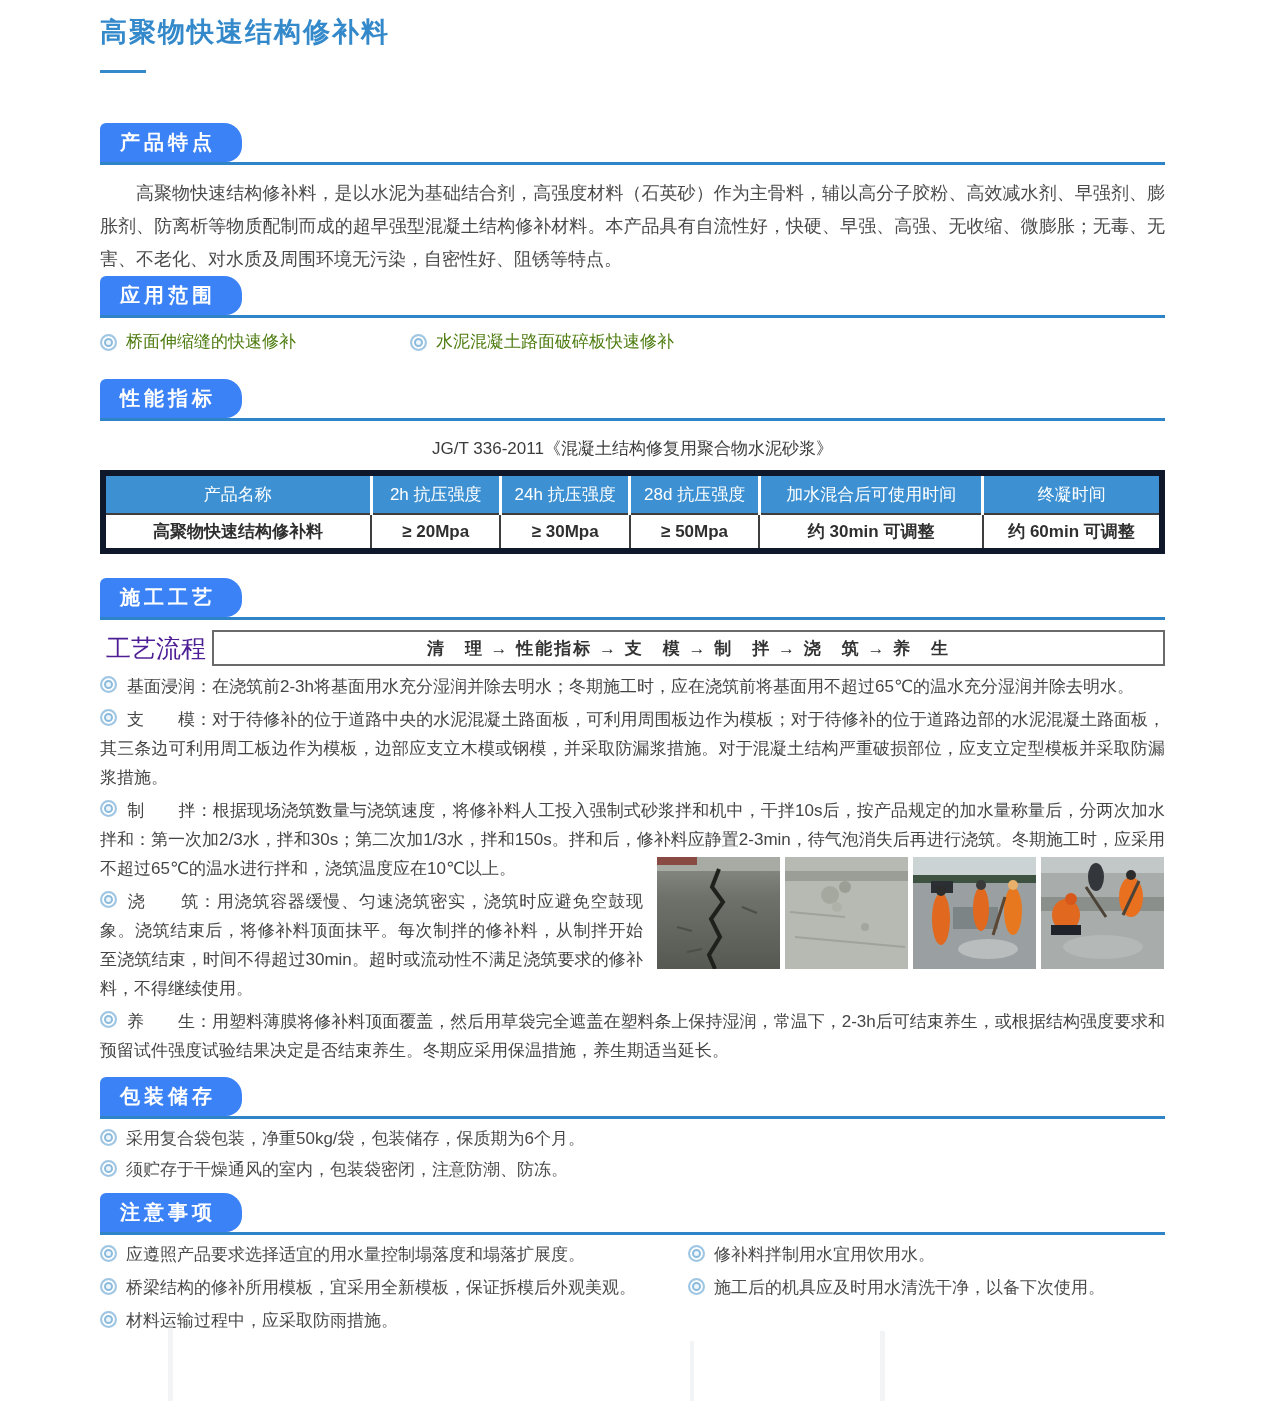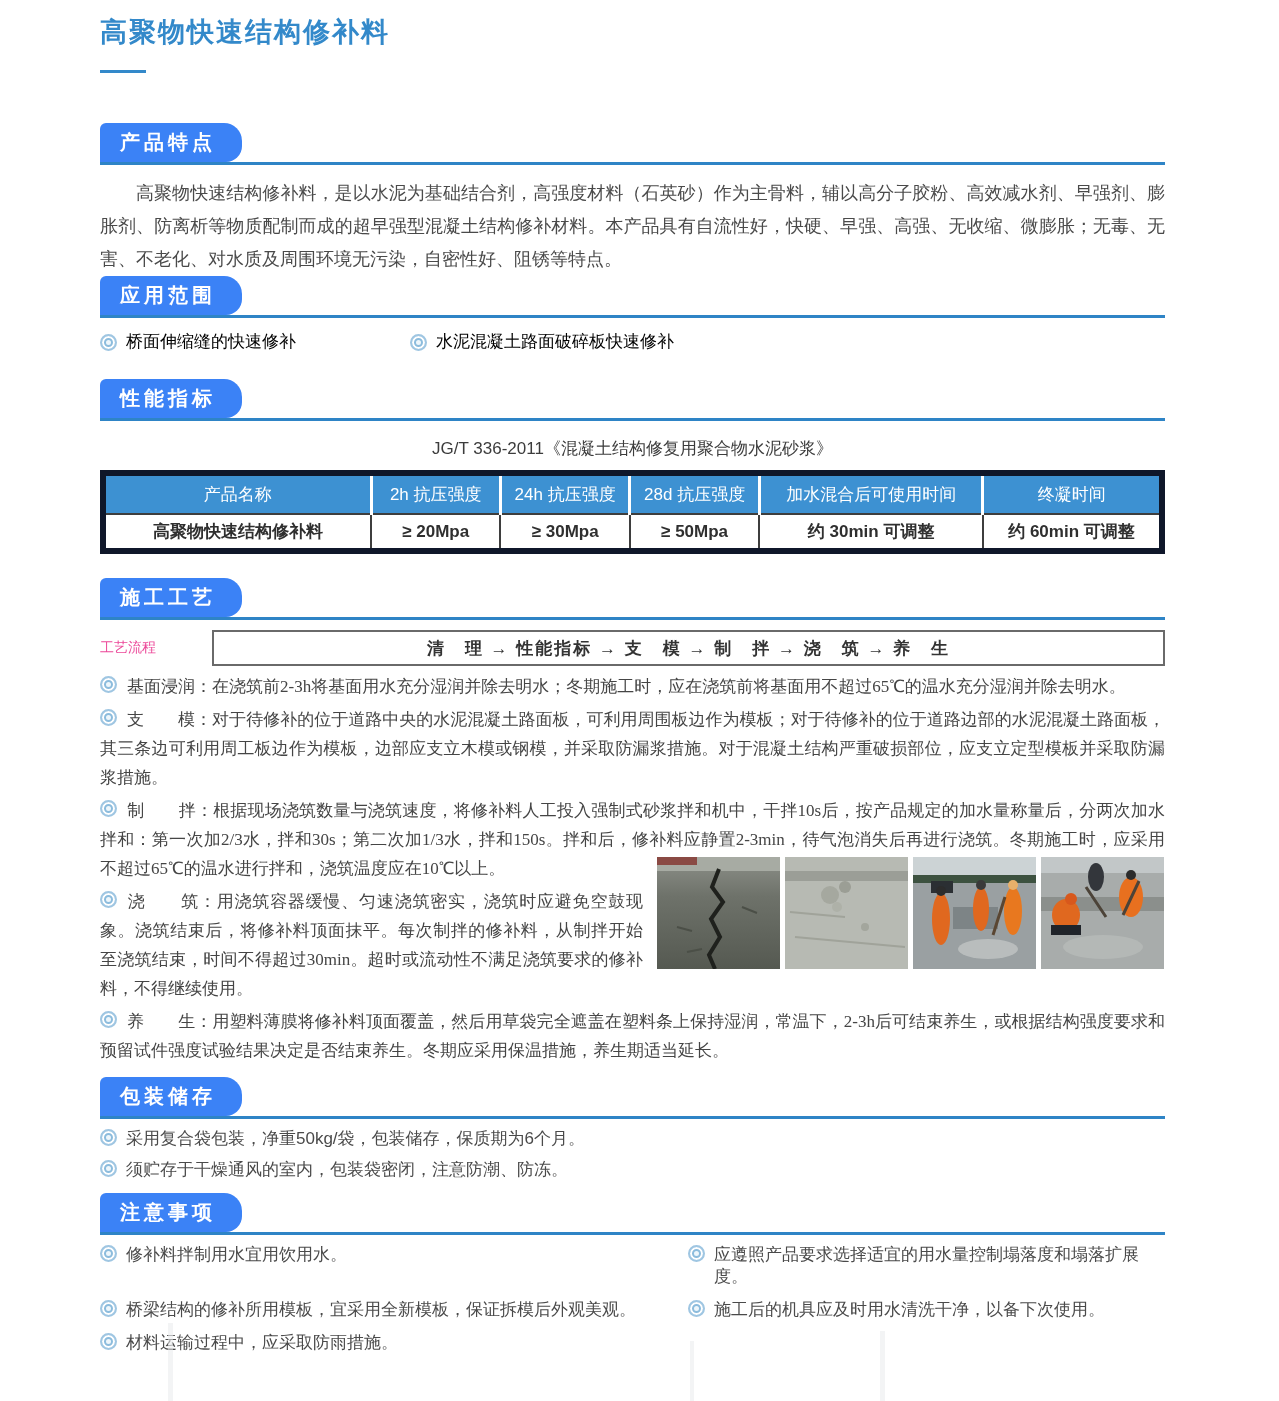--- a/index.html
+++ b/index.html
@@ -28,21 +28,21 @@
   .mt-head5{margin-top:12px;}
   .mt-head6{margin-top:12px;}
 
   
   .features-p{
     margin:12px 0 0;font-size:18px;line-height:33px;color:#4a4a4a;
     text-indent:2em;text-align:justify;
   }
 
   
-  .app-row{margin-top:12px;display:flex;font-size:17px;color:#000000;}
+  .app-row{margin-top:12px;display:flex;font-size:17px;color:#4d7c0f;}
   .app-item{display:flex;align-items:center;}
   .app-item.first{width:310px;}
 
   
   .bullet{
     display:inline-block;width:13px;height:13px;border-radius:50%;
     border:2px solid #9fc6e2;flex:none;
     box-shadow:inset 0 0 0 2px #ffffff, inset 0 0 0 4px #8cbcdd;
     background:#eef6fb;
   }
@@ -59,29 +59,29 @@
   table.perf td{
     padding:5px 4px;text-align:center;color:#2f2f2f;font-weight:bold;
     border-left:2px solid #3e3e3e;background:#fff;
   }
   table.perf td:first-child{border-left:none;}
   .table-note{margin-top:10px;font-size:16px;color:#555;}
   .table-note sup{font-size:11px;}
 
   
   .flow-row{margin-top:10px;display:flex;align-items:center;}
-  .flow-label{width:112px;flex:none;font-size:14px;color:#ec4899;}
+  .flow-label{width:112px;flex:none;font-size:25px;color:#4c1d95;text-align:center;}
   .flow-box{
     flex:1;border:2px solid #6a6a6a;height:32px;display:flex;align-items:center;justify-content:center;
     font-size:17px;font-weight:bold;color:#333;letter-spacing:2px;
   }
 
   
   .steps{margin-top:6px;font-size:17px;line-height:29px;color:#454545;}
-  .step{margin:0 0 4px 0;text-align:justify;font-family:Liberation Serif, serif;}
+  .step{margin:0 0 4px 0;text-align:justify;}
   .step .bullet{vertical-align:-1px;margin-right:10px;}
 
   
   .photos{
     float:right;width:508px;height:112px;margin:-30px 0 12px 14px;
     display:flex;gap:5px;
   }
   .photos svg{display:block;}
 
   
@@ -243,25 +243,25 @@
     <span class="bullet"></span>
     <span>须贮存于干燥通风的室内，包装袋密闭，注意防潮、防冻。</span>
   </div>
 
   <div class="sec-head mt-head6">
     <span class="sec-tab">注意事项</span>
   </div>
   <div class="notes-grid">
     <div class="note-item">
       <span class="bullet"></span>
+      <span>应遵照产品要求选择适宜的用水量控制塌落度和塌落扩展度。</span>
+    </div>
+    <div class="note-item">
+      <span class="bullet"></span>
       <span>修补料拌制用水宜用饮用水。</span>
-    </div>
-    <div class="note-item">
-      <span class="bullet"></span>
-      <span>应遵照产品要求选择适宜的用水量控制塌落度和塌落扩展度。</span>
     </div>
     <div class="note-item">
       <span class="bullet"></span>
       <span>桥梁结构的修补所用模板，宜采用全新模板，保证拆模后外观美观。</span>
     </div>
     <div class="note-item">
       <span class="bullet"></span>
       <span>施工后的机具应及时用水清洗干净，以备下次使用。</span>
     </div>
     <div class="note-item wide">

